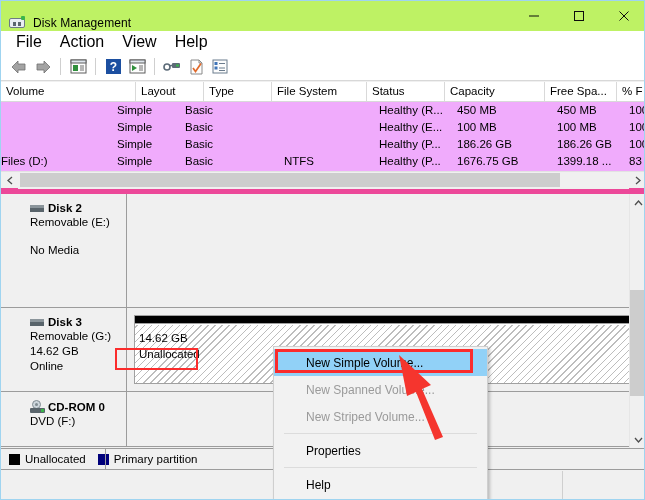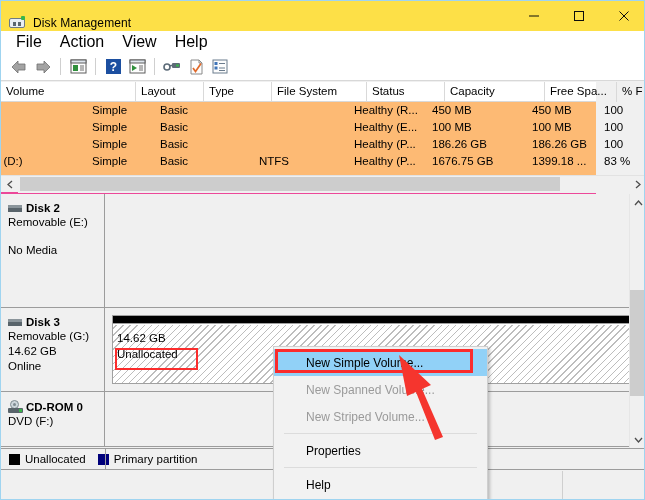--- a/index.html
+++ b/index.html
@@ -14,21 +14,21 @@
     width: 645px; height: 500px;
     background: #f0f0f0;
     border: 1px solid #9fd4f0;
     overflow: hidden;
   }
 
   
   .titlebar {
     position: absolute; left: 0; top: 0;
     width: 645px; height: 44px;
-    background: #fde047;
+    background: #bef264;
     display: flex; align-items: center;
   }
   .title-icon {
     width: 16px; height: 16px;
     margin-left: 8px; margin-right: 8px;
     position: relative; flex: none;
   }
   .title-icon .body {
     position: absolute; left: 0; top: 3px;
     width: 16px; height: 10px;
@@ -87,23 +87,23 @@
     display: flex; align-items: center; justify-content: center;
     flex: none;
   }
   .tb-sep {
     width: 1px; height: 17px; background: #cfcfcf; margin: 0 5px; flex: none;
   }
 
   
   .listpane {
     position: absolute; left: 0; top: 81px;
-    width: 595px; height: 112px;
-    background: #fdba74;
-    border-bottom: 2px solid #ec4899;
+    width: 645px; height: 112px;
+    background: #f0abfc;
+    border-bottom: 6px solid #ec4899;
   }
   .lheader {
     display: flex; height: 20px;
     background: #ffffff;
     border-bottom: 1px solid #d9d9d9;
   }
   .lheader .hc {
     font-size: 11.5px; color: #000;
     padding: 3px 0 0 5px;
     border-right: 1px solid #d9d9d9;
@@ -192,20 +192,21 @@
     position: absolute; left: 0; top: 96px;
     width: 17px; height: 106px; background: #cdcdcd;
   }
   .gscroll .gdown { position: absolute; left: 0; bottom: 0; }
 
   .diskrow {
     position: relative;
     display: flex;
     border-bottom: 1px solid #9c9c9c;
     background: #f0f0f0;
+    padding-left: 22px;
   }
   .disklabel {
     width: 104px; flex: none;
     border-right: 1px solid #9c9c9c;
     padding: 8px 0 0 7px;
     background: #f0f0f0;
   }
   .disklabel .dl-title {
     font-size: 11.5px; font-weight: bold; color: #000;
     display: flex; align-items: center; margin-bottom: 1px;

